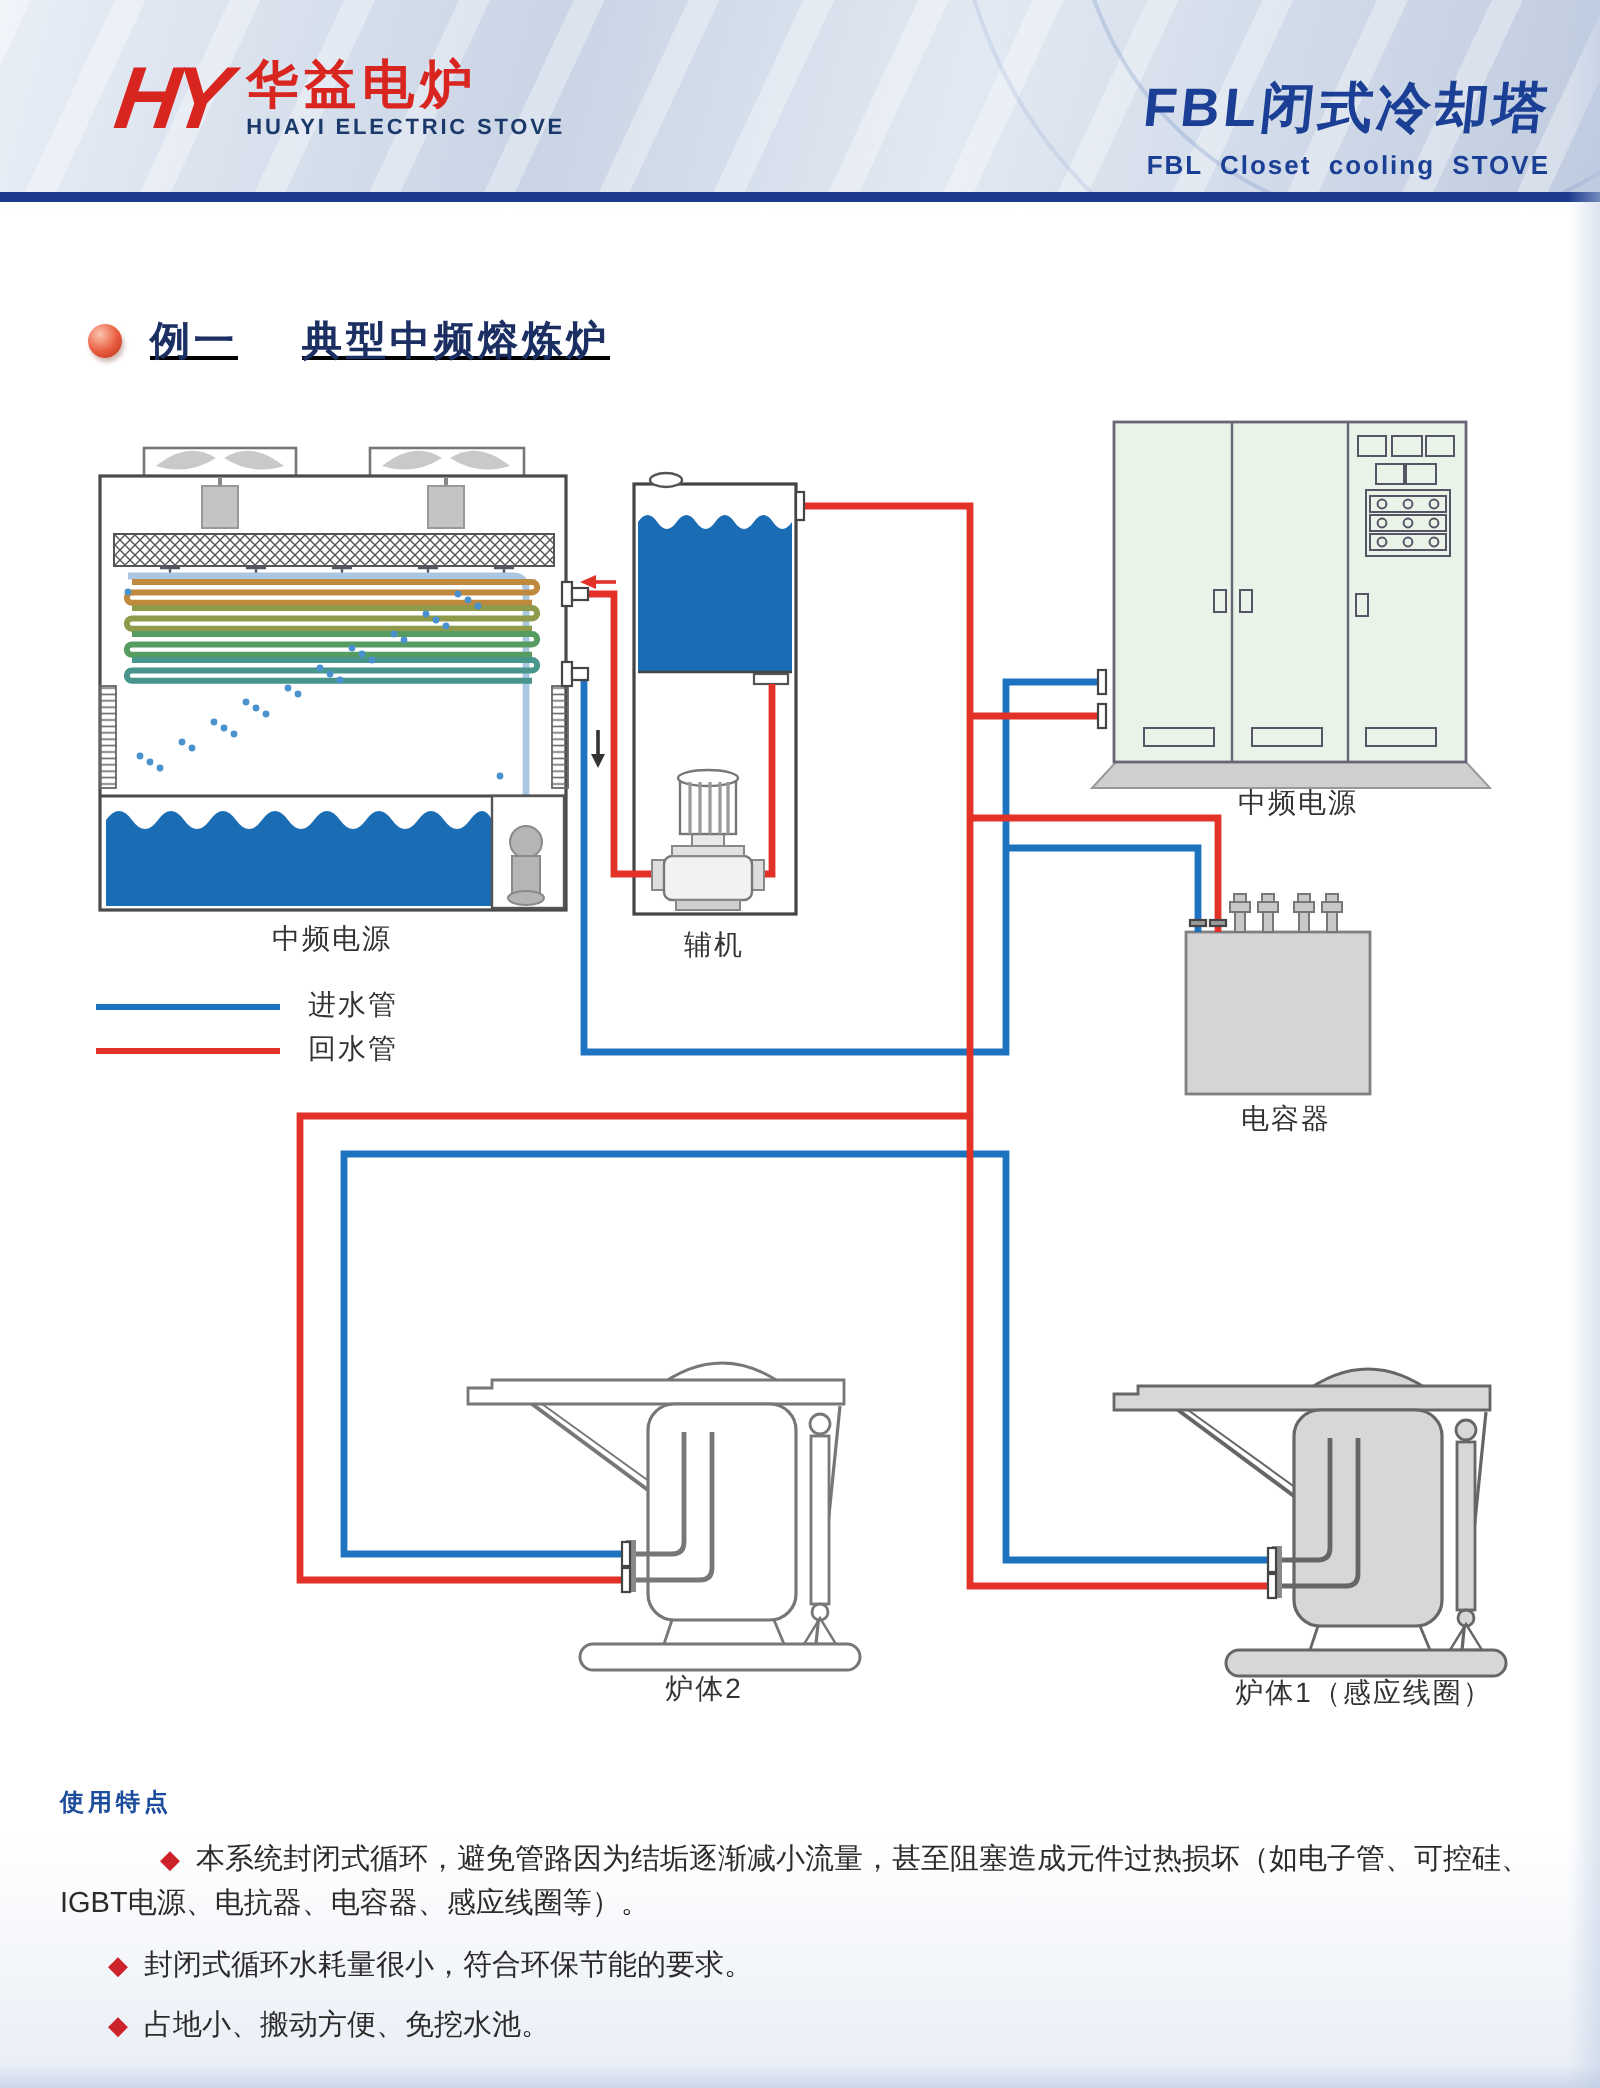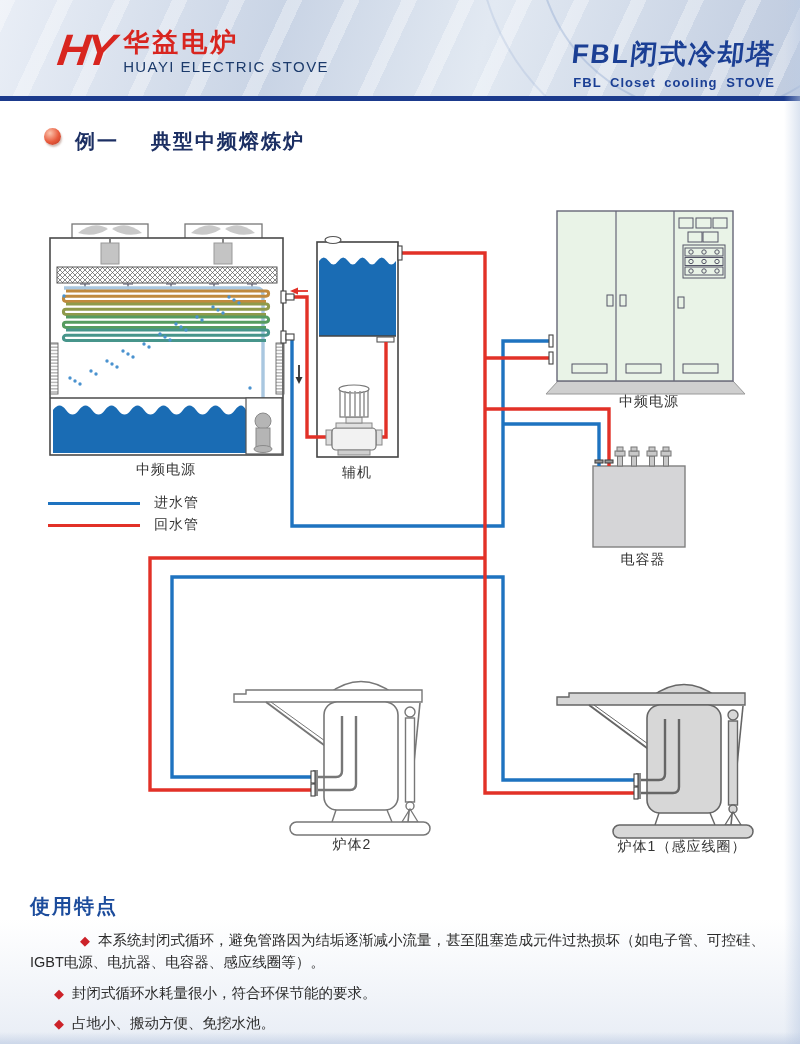--- a/index.html
+++ b/index.html
@@ -12,45 +12,45 @@
   #header .streaks{position:absolute;inset:0;
     background:repeating-linear-gradient(115deg,rgba(255,255,255,.35) 0 14px,rgba(255,255,255,0) 14px 52px);}
   .swirl{position:absolute;border:2px solid rgba(120,150,200,.30);border-radius:50%;}
   #swirl1{width:340px;height:340px;right:-80px;top:-230px;}
   #swirl2{width:460px;height:460px;right:-140px;top:-300px;border-color:rgba(120,150,200,.18);}
   #header-bar{position:absolute;left:0;top:96px;width:800px;height:5px;background:#1b3a8c;}
   #logo-wrap{position:absolute;left:58px;top:30px;display:flex;align-items:flex-start;}
   #logo-glyph{font-style:italic;font-weight:bold;font-size:44px;line-height:40px;color:#d8251f;
     transform:skewX(-8deg);letter-spacing:-4px;margin-right:12px;}
   #company-cn{font-size:26px;font-weight:bold;color:#d8251f;letter-spacing:3px;line-height:24px;}
-  #company-en{font-size:15px;font-weight:normal;color:#1b3a6b;letter-spacing:1.4px;margin-top:4px;}
+  #company-en{font-size:11px;font-weight:bold;color:#1b3a6b;letter-spacing:1.4px;margin-top:4px;}
   #product-wrap{position:absolute;right:25px;top:36px;text-align:right;color:#1b3f94;}
   #product-cn{font-size:27px;font-weight:bold;transform:skewX(-6deg);letter-spacing:2px;}
   #product-en{font-size:13px;font-weight:bold;letter-spacing:1px;margin-top:3px;word-spacing:4px;}
   
-  #section-title{position:absolute;left:44px;top:128px;display:flex;}
+  #section-title{position:absolute;left:44px;top:157px;display:flex;align-items:center;text-decoration:underline;}
   #title-sphere{width:17px;height:17px;border-radius:50%;
     background:radial-gradient(circle at 35% 30%,#fbc5ae,#e85a3c 55%,#b33422);
     box-shadow:1px 2px 2px rgba(120,60,40,.35);}
   #title-label{font-size:20px;font-weight:bold;color:#1c2f63;margin-left:14px;letter-spacing:2px;}
   #title-name{font-size:20px;font-weight:bold;color:#1c2f63;margin-left:32px;letter-spacing:2px;}
   
   #diagram-svg{position:absolute;left:0;top:0;width:800px;height:1044px;}
   .pipe{fill:none;stroke-width:3.4px;stroke-linejoin:miter;}
   .pipe-inlet{stroke:var(--c-inlet,#1e73c0);}
   .pipe-return{stroke:var(--c-return,#e23127);}
   .dev-label{position:absolute;transform:translateX(-50%);font-size:14px;color:#333;letter-spacing:1px;white-space:nowrap;}
   
   #legend{position:absolute;left:48px;top:492px;}
   .legend-row{display:flex;align-items:center;height:22px;}
   .legend-line{display:inline-block;width:92px;height:3px;margin-right:14px;}
   .legend-label{font-size:14px;color:#333;letter-spacing:1px;}
   
   #features{position:absolute;left:30px;top:893px;width:748px;}
-  #features-heading{font-size:20px;font-weight:bold;color:#1c4c9c;letter-spacing:2px;margin-bottom:9px;}
+  #features-heading{font-size:12px;font-weight:bold;color:#1c4c9c;letter-spacing:2px;margin-bottom:9px;}
   .feature-item{margin:0 0 8px 0;font-size:14.5px;line-height:1.55;color:#2b2b2b;text-indent:24px;}
   .feature-item.first{text-indent:50px;}
   .feature-item .diamond{color:#cc2229;margin-right:8px;font-size:13px;}
   
   #edge-right{position:absolute;top:0;right:0;width:16px;height:1044px;
     background:linear-gradient(90deg,rgba(190,205,228,0),rgba(190,205,228,.55));}
   #edge-bottom{position:absolute;left:0;bottom:0;width:800px;height:12px;
     background:linear-gradient(180deg,rgba(190,205,228,0),rgba(185,200,225,.6));}
 </style>
 </head>

